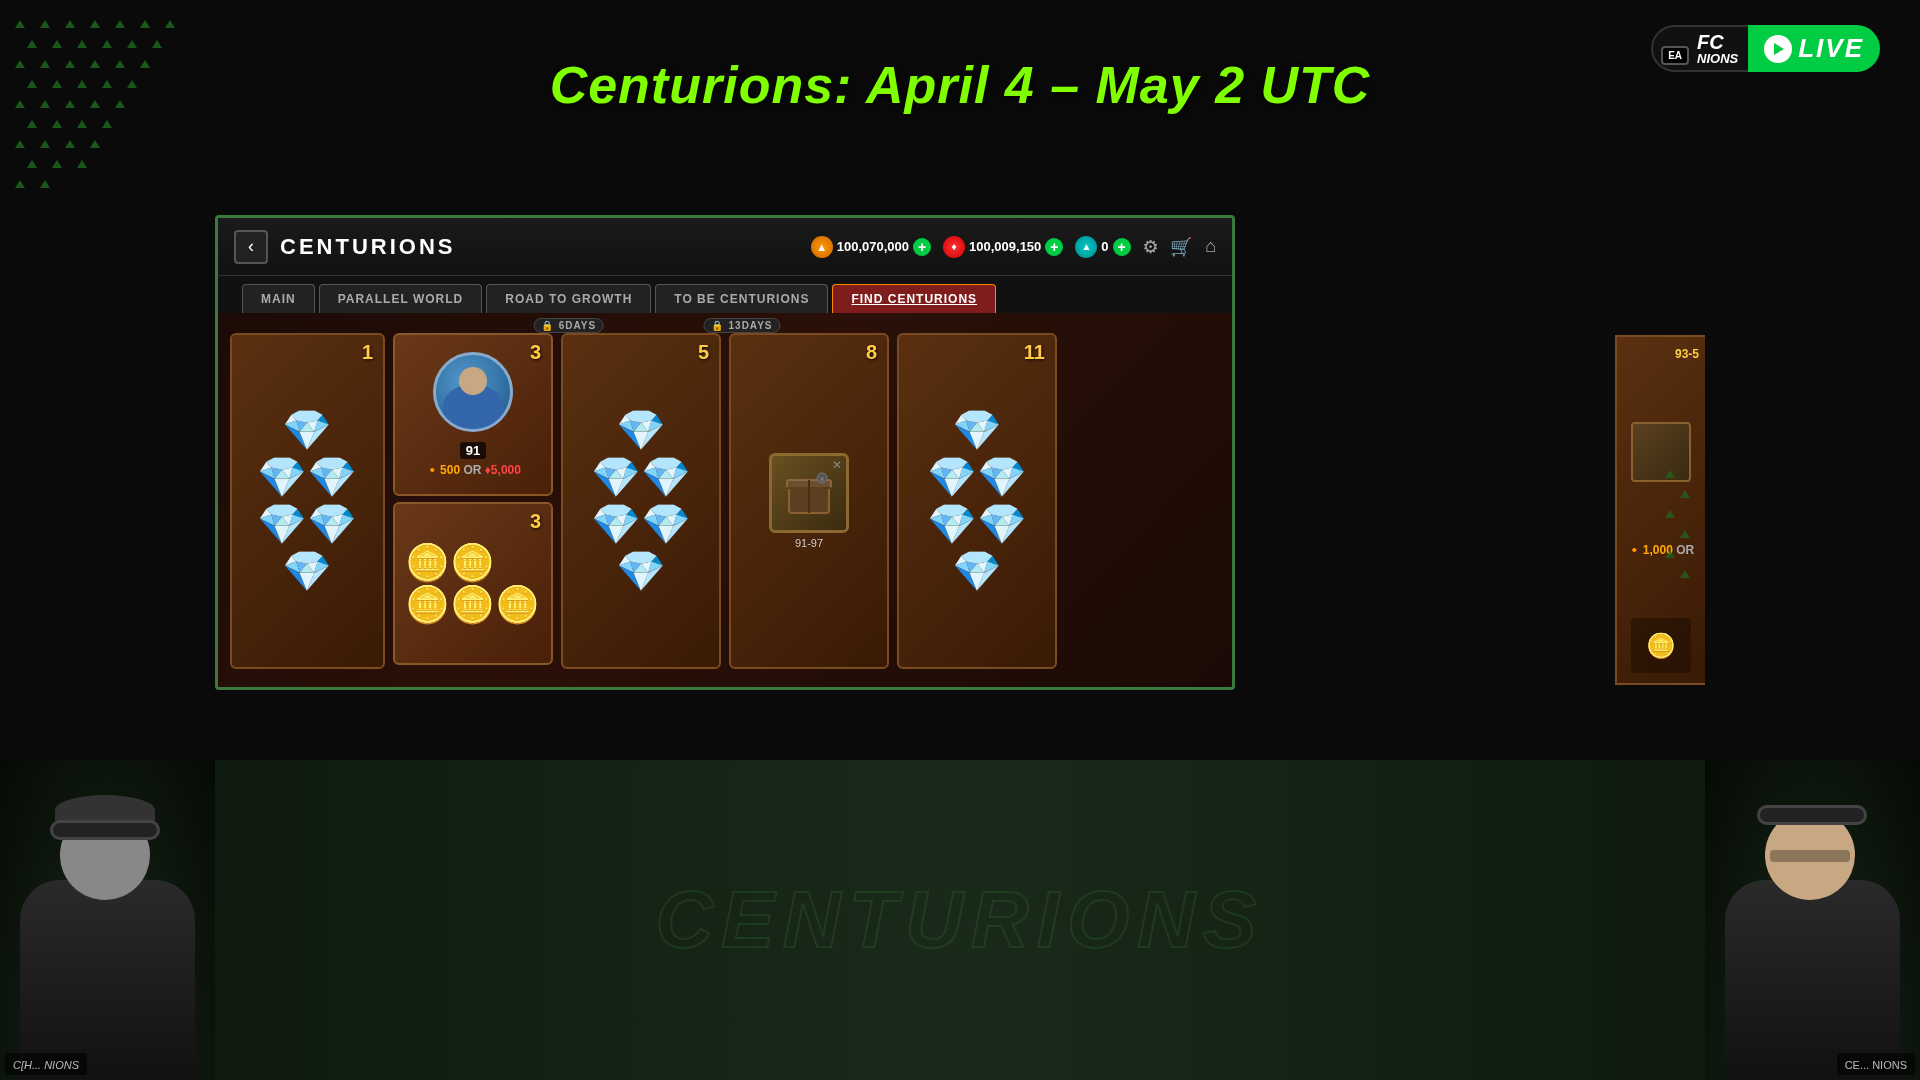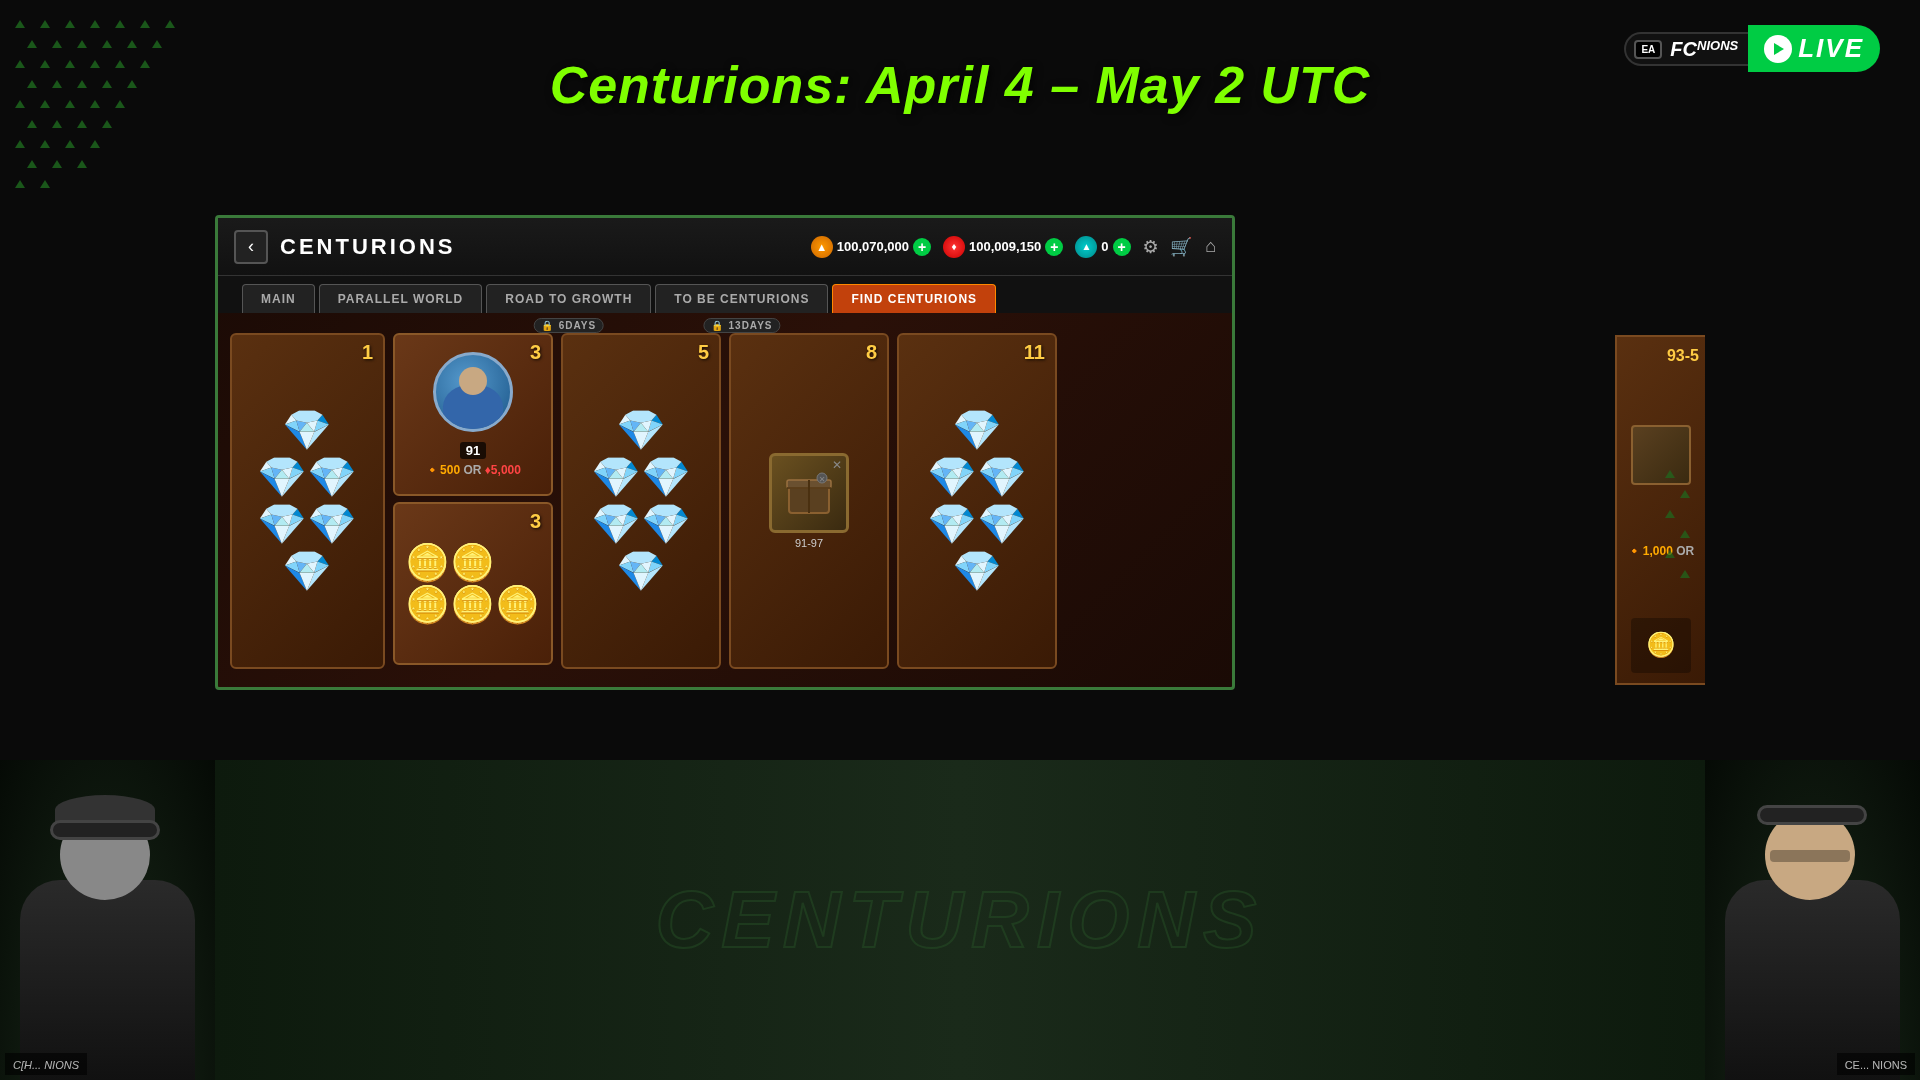--- a/index.html
+++ b/index.html
@@ -144,23 +144,24 @@
       border-radius: 10px;
       padding: 1px 7px;
       font-size: 10px;
       color: #aaa;
       white-space: nowrap;
       display: flex;
       align-items: center;
       gap: 3px;
     }
     .nav-tab.find-centurions {
-      background: #c2410c;
+      background: #7f1d1d;
       color: white;
       border-color: #ff8800;
+      text-decoration: underline;
     }
 
     
     .content-area {
       display: flex;
       padding: 16px 12px 12px;
       gap: 8px;
       margin-top: 4px;
       height: 370px;
       overflow: hidden;
@@ -535,21 +536,21 @@
       <polygon points="45,180 40,188 50,188"></polygon>
     </g>
   </svg>
 </div>
 
 <div class="header-title">Centurions: April 4 – May 2 UTC</div>
 
 <div class="live-container">
   <div class="ea-fc-logo">
     <div class="ea-badge">EA</div>
-    <div style="display:flex;line-height:1">
+    <div style="display:flex;flex-direction:column;line-height:1">
       <span class="fc-text">FC</span>
       <span class="mobile-text">NIONS</span>
     </div>
   </div>
   <div class="live-green-box">
     <div class="live-dot">
       <div class="live-play"></div>
     </div>
     <span class="live-label">LIVE</span>
   </div>
@@ -678,21 +679,21 @@
         <div class="gems-img">
           💎<br>💎💎<br>💎💎💎
         </div>
       </div>
     </div>
 
   </div>
 </div>
 
 <div class="partial-card">
-  <span style="color:#ffcc44;font-size:16px;font-weight:900;align-self:flex-end;">93-5</span>
+  <span style="color:#ffcc44;font-size:12px;font-weight:900;align-self:flex-end;">93-5</span>
   <div style="width:60px;height:60px;background:linear-gradient(135deg,#5a4020,#3a2a10);border:2px solid #8a6030;border-radius:4px;"></div>
   <div style="color:white;font-size:12px;font-weight:bold;">
     <span style="color:#ffaa00;">🔸1,000</span> <span style="color:#aaa;">OR</span>
   </div>
   <div style="width:60px;height:55px;background:rgba(0,0,0,0.3);border-radius:4px;display:flex;align-items:center;justify-content:center;">
     <span style="font-size:24px;">🪙</span>
   </div>
 </div>
 
 <div class="banner-bottom">

